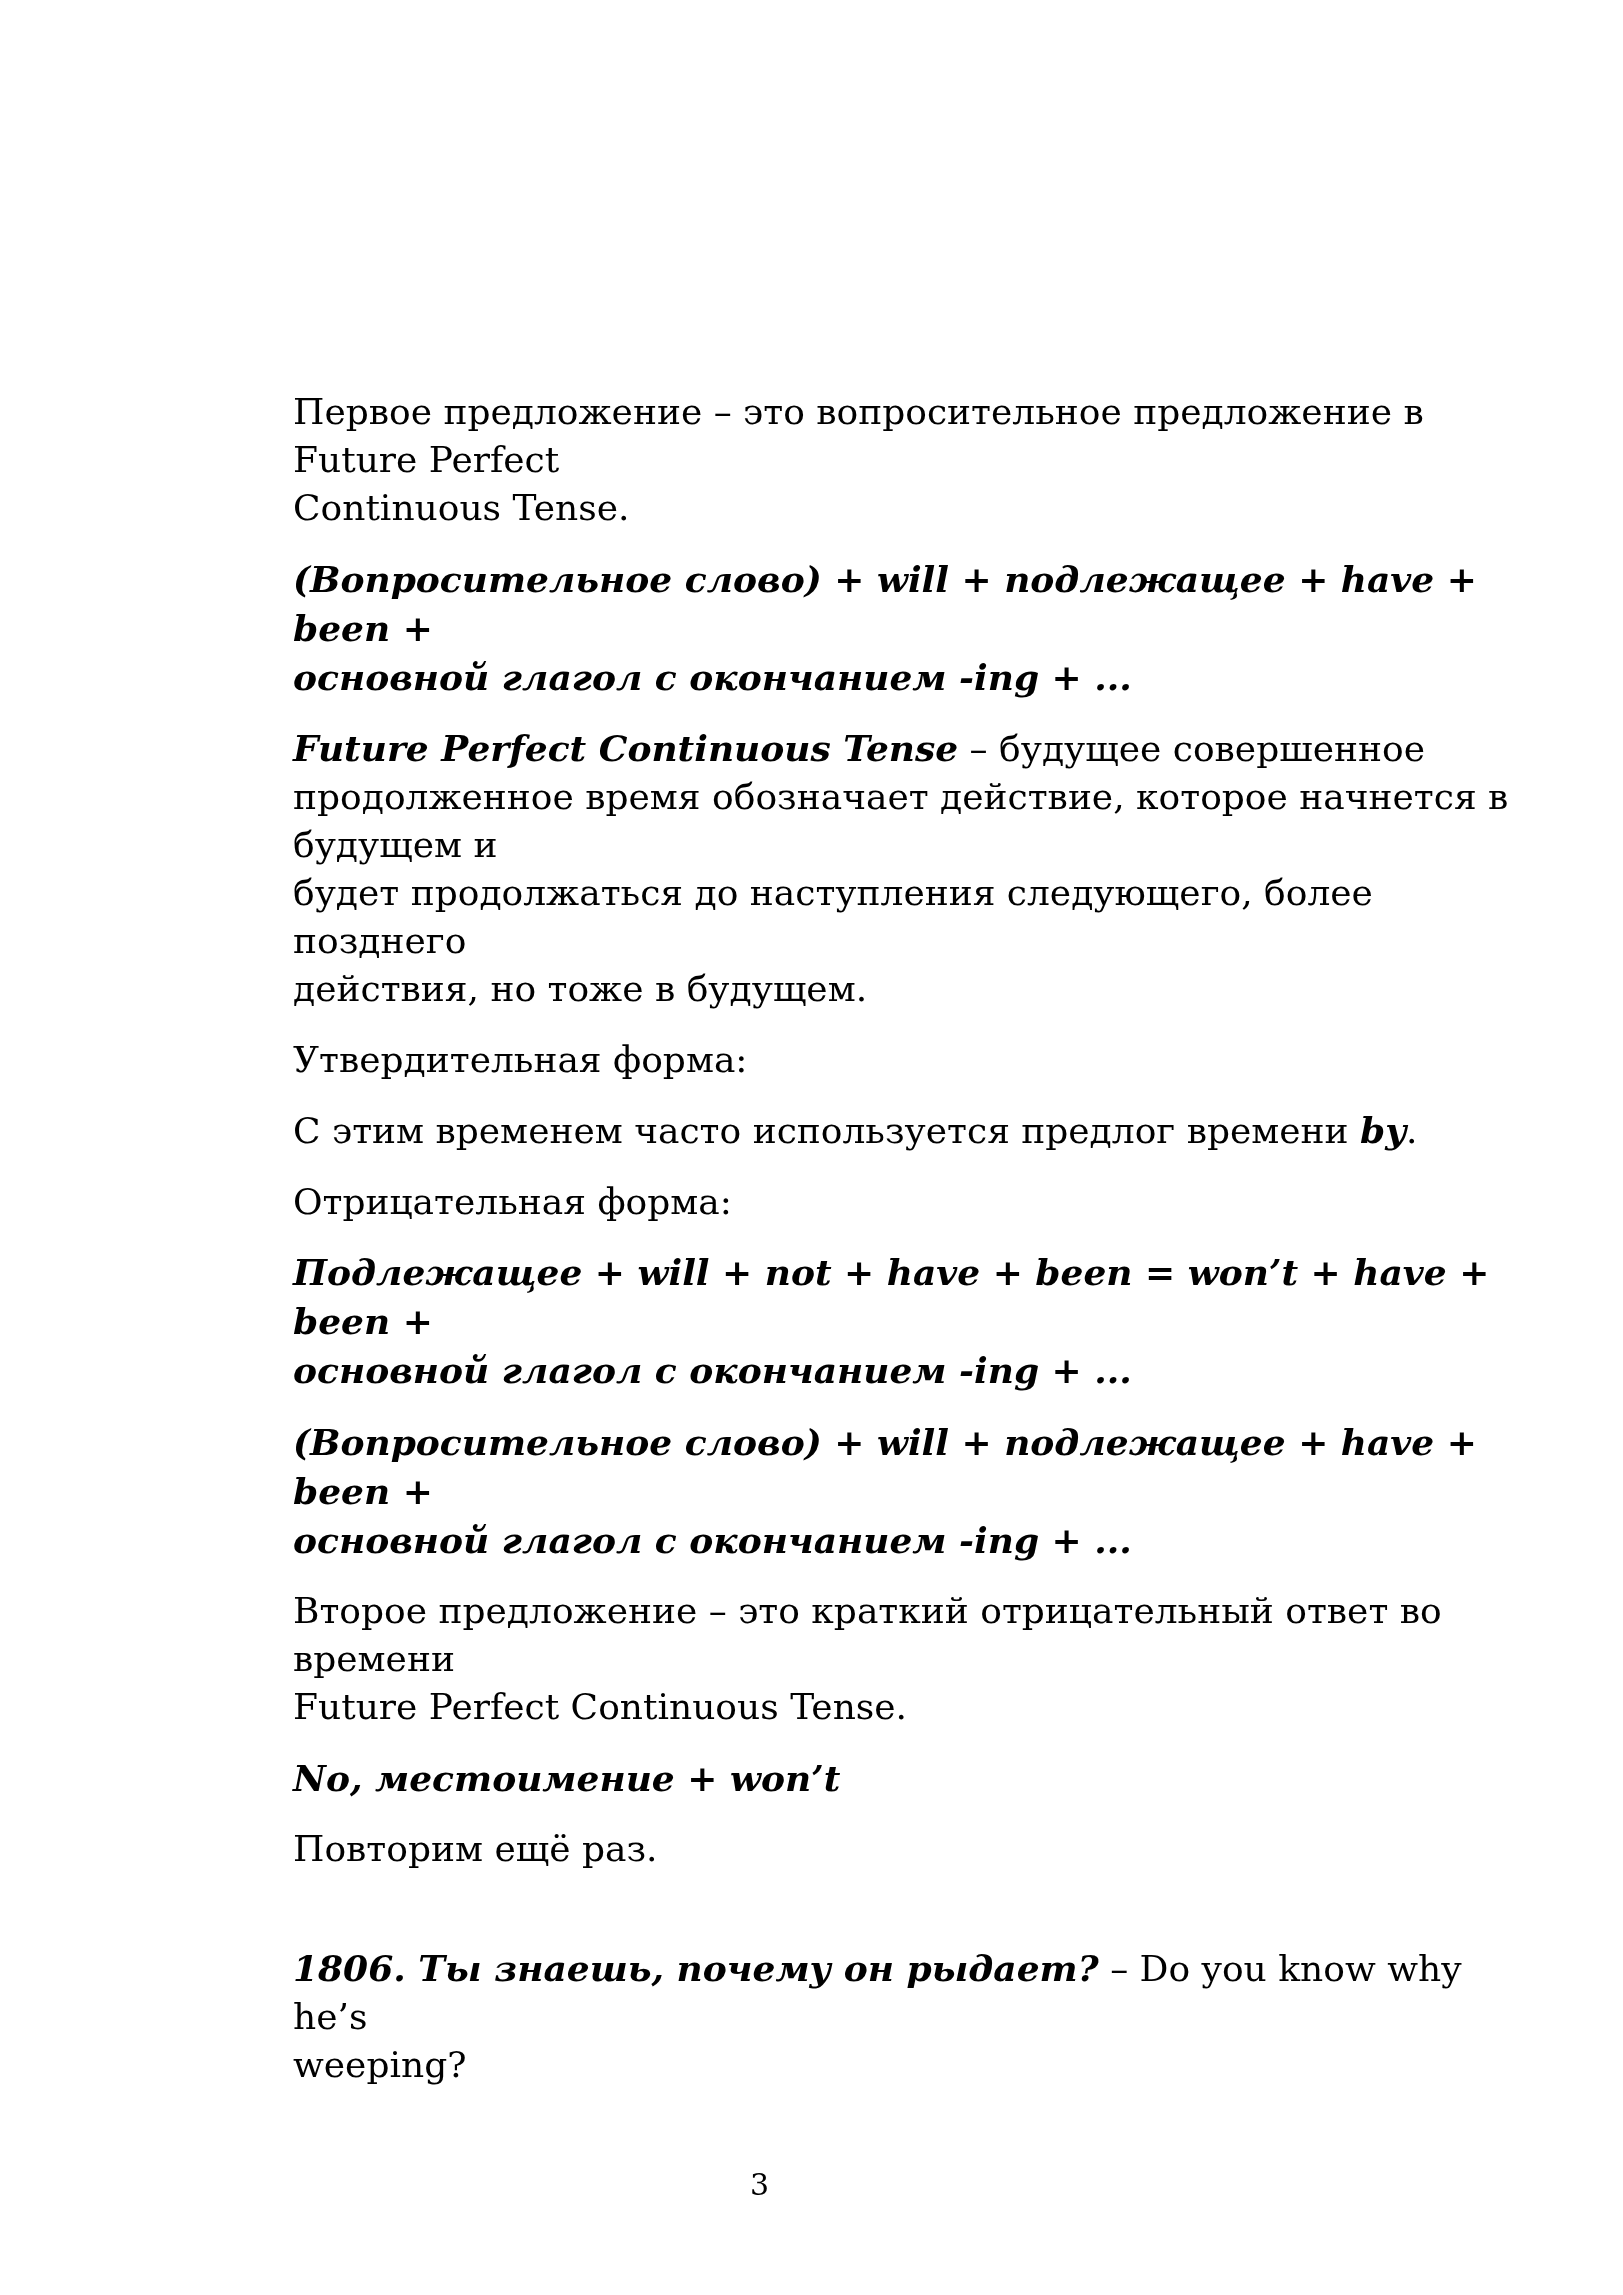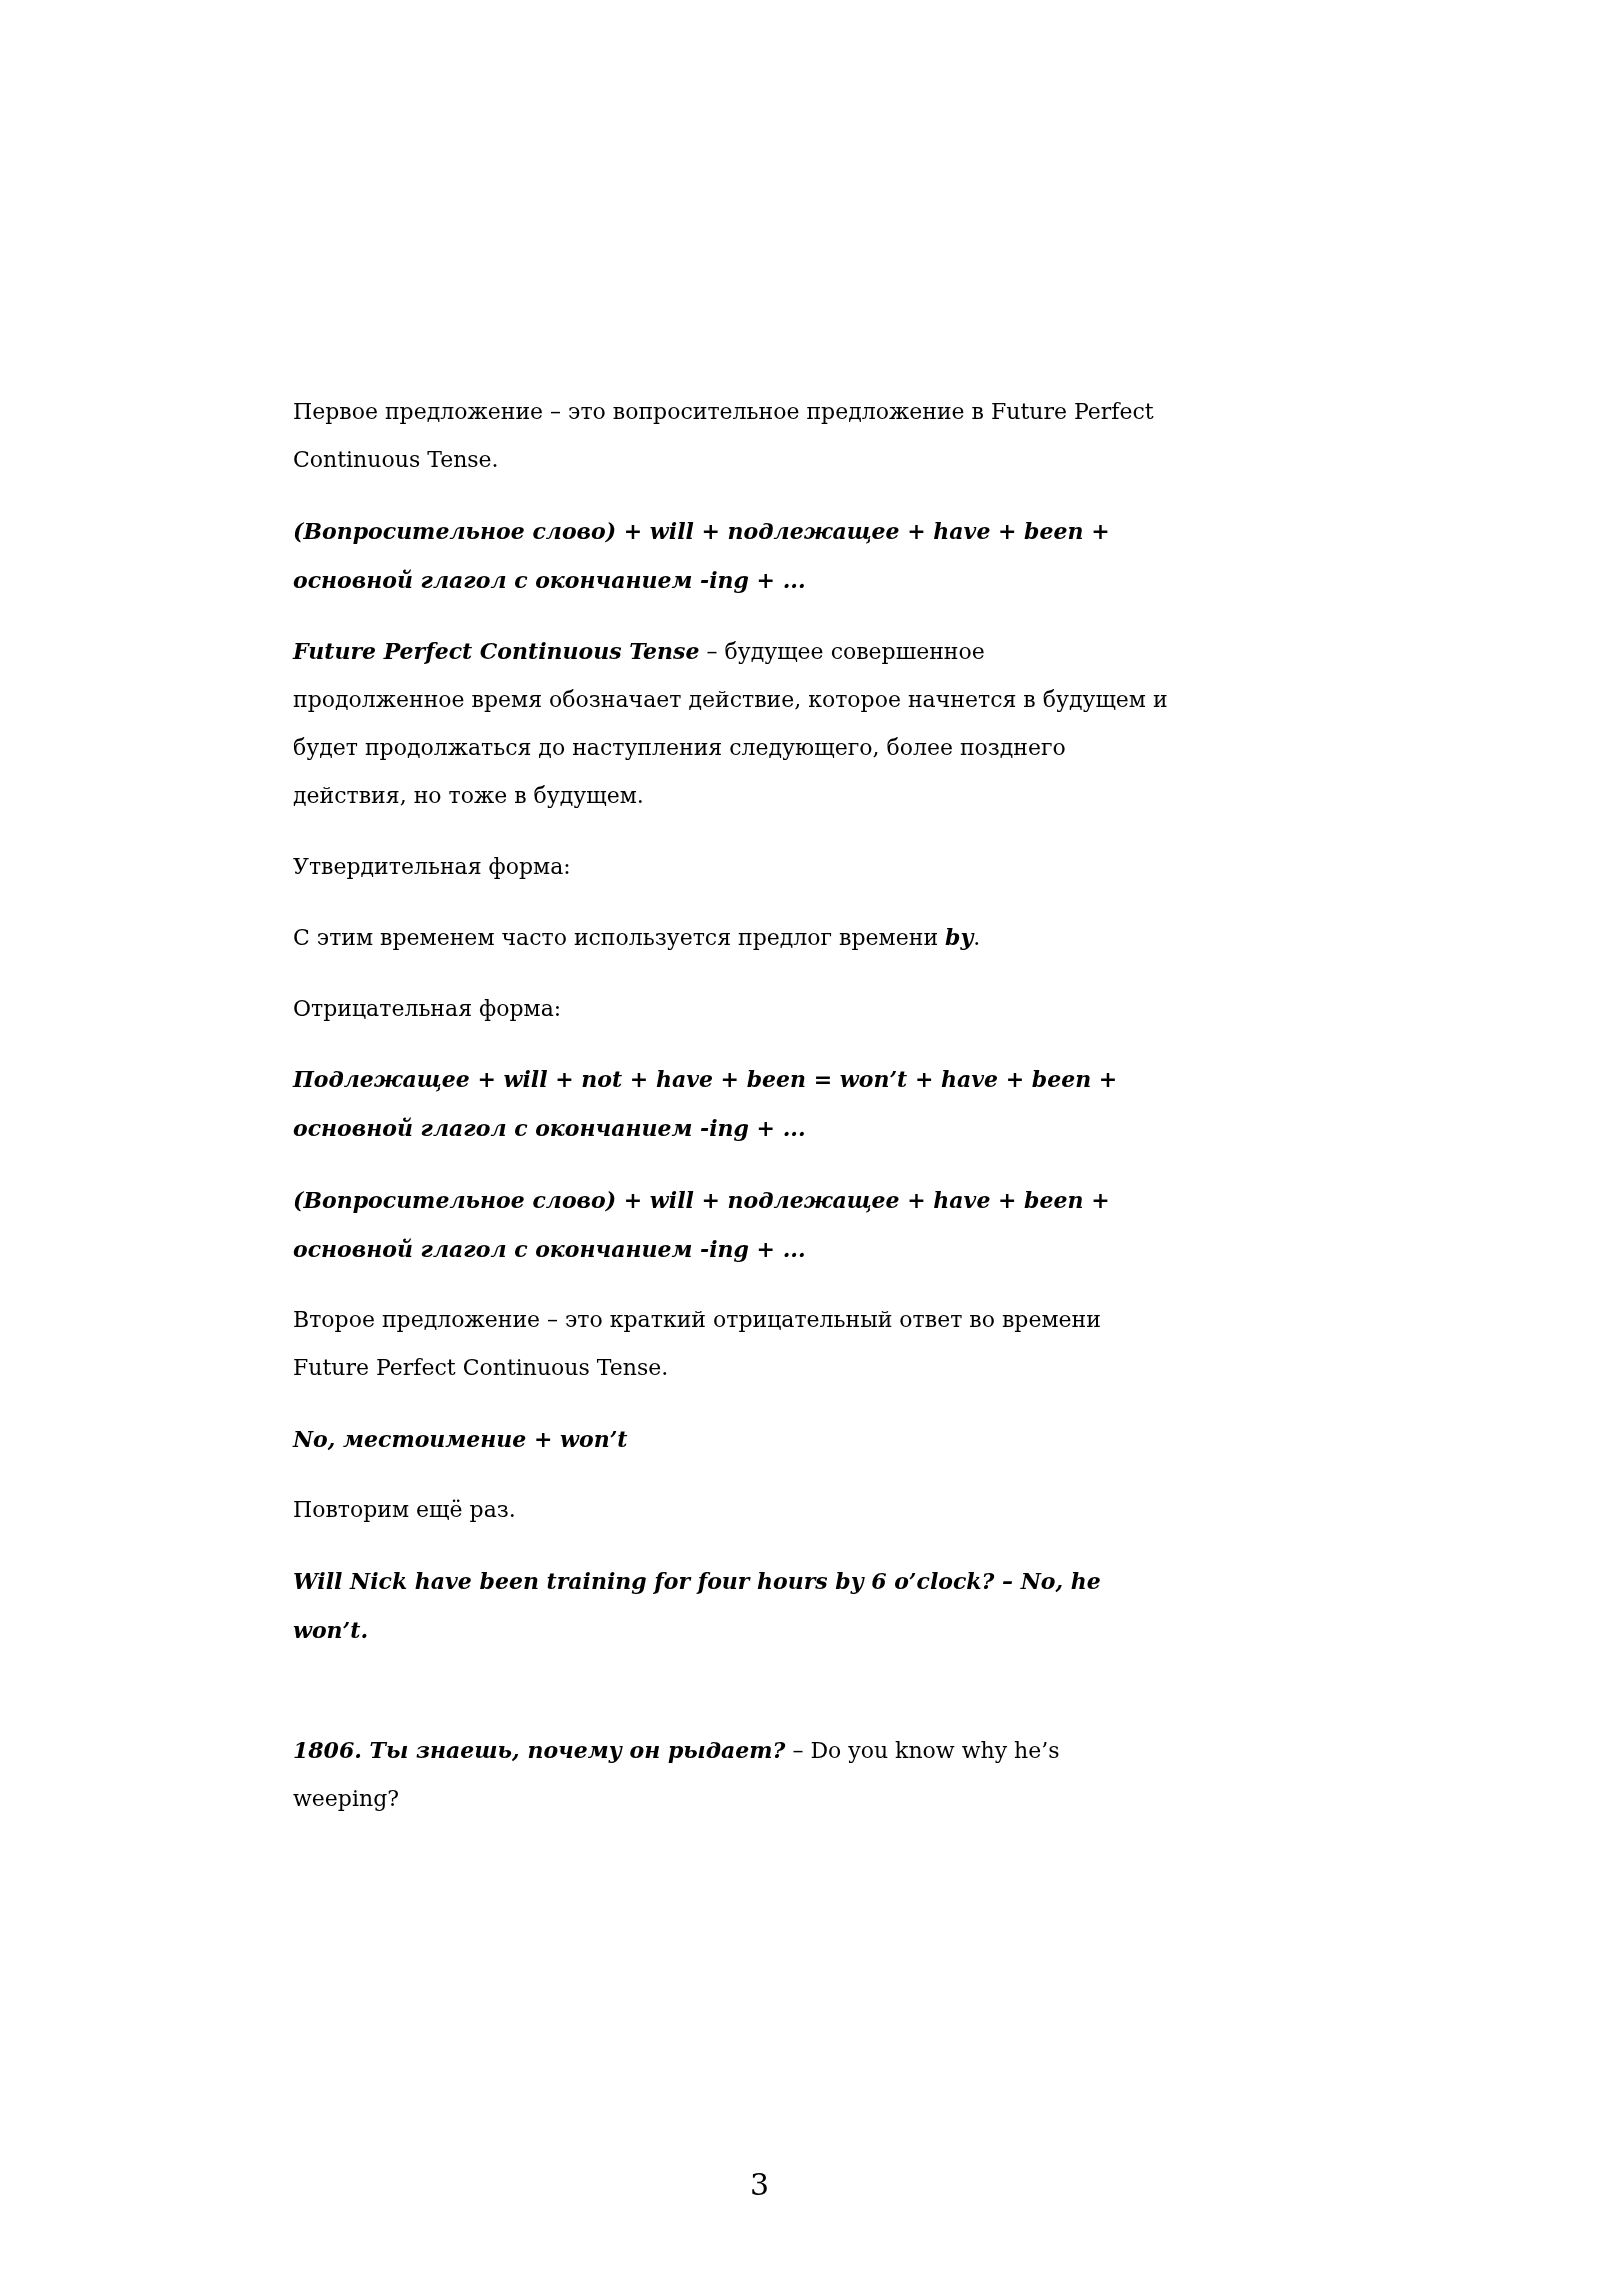--- a/index.html
+++ b/index.html
@@ -14,21 +14,21 @@
     background: #ffffff;
     overflow: hidden;
     font-family: "DejaVu Serif", serif;
     color: #000000;
   }
   .body-text {
     position: absolute;
     left: 293px;
     top: 388px;
     width: 1228px;
-    font-size: 22px;
+    font-size: 36px;
     line-height: 48px;
     text-align: left;
   }
   .body-text p {
     margin: 0 0 22.5px 0;
     white-space: pre-line; 
   }
   .body-text p.spacer {
     height: 26px;
   }
@@ -63,21 +63,19 @@
       <p><span>С этим временем часто используется предлог времени </span><span class="b">by</span><span>.</span></p>
       <p><span>Отрицательная форма:</span></p>
       <p><span class="b">Подлежащее + will + not + have + been = won’t + have + been +
 основной глагол с окончанием -ing + ...</span></p>
       <p><span class="b">(Вопросительное слово) + will + подлежащее + have + been +
 основной глагол с окончанием -ing + ...</span></p>
       <p><span>Второе предложение – это краткий отрицательный ответ во времени
 Future Perfect Continuous Tense.</span></p>
       <p><span class="b">No, местоимение + won’t</span></p>
       <p><span>Повторим ещё раз.</span></p>
-      <p><span class="b">Will Nick have been training for four hours by 6 o’clock? – No, he
-won’t.</span></p>
       <p class="spacer"></p>
       <p><span class="b">1806. Ты знаешь, почему он рыдает?</span><span> – Do you know why he’s
 weeping?</span></p>
     </div>
   <div class="page-number">3</div>
 </div>
 
 
 </body></html>

